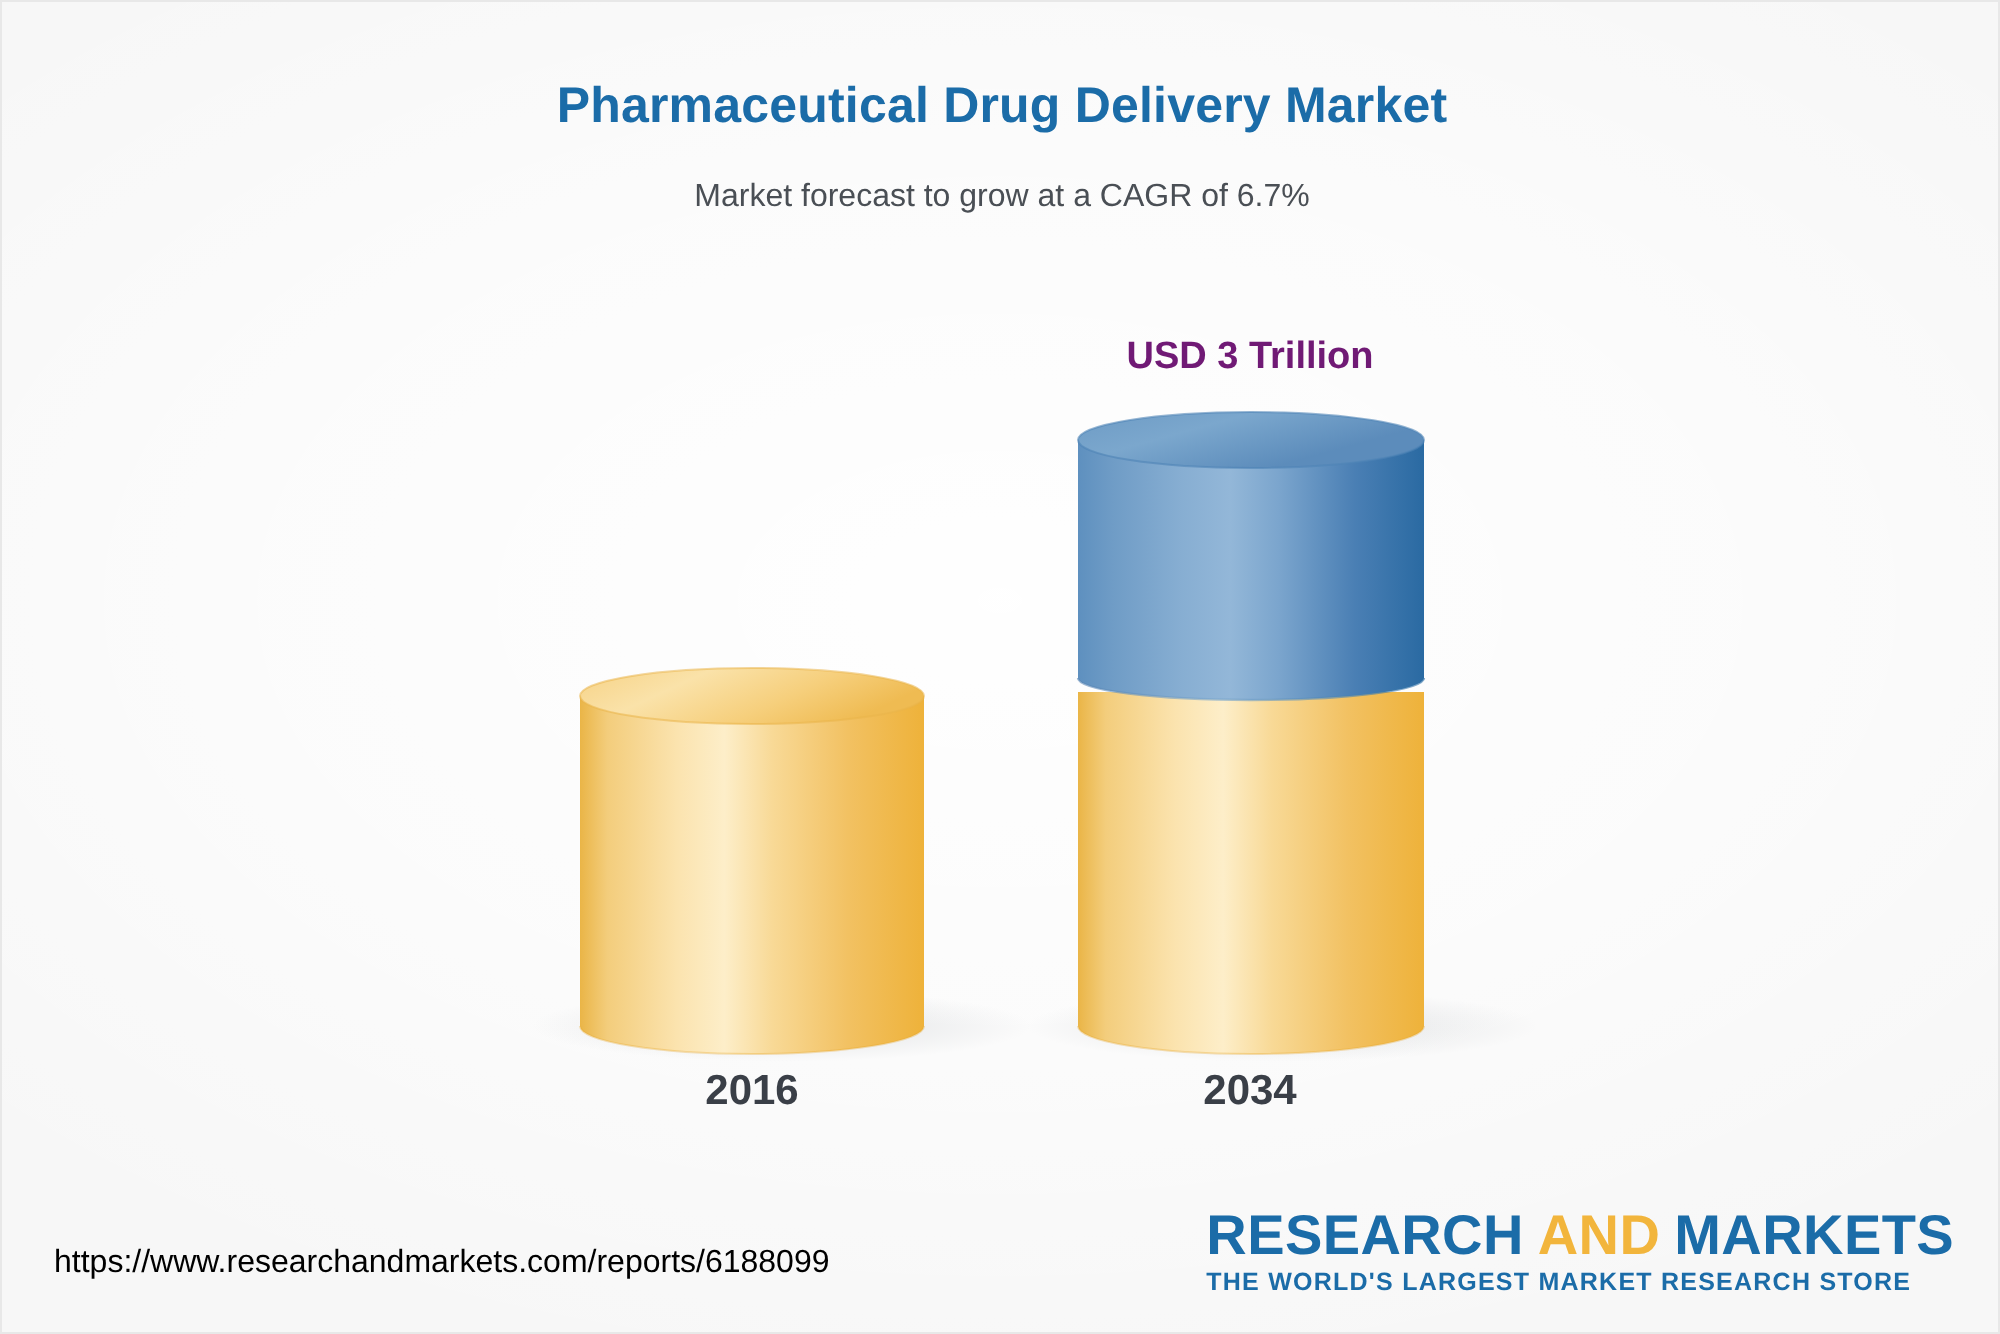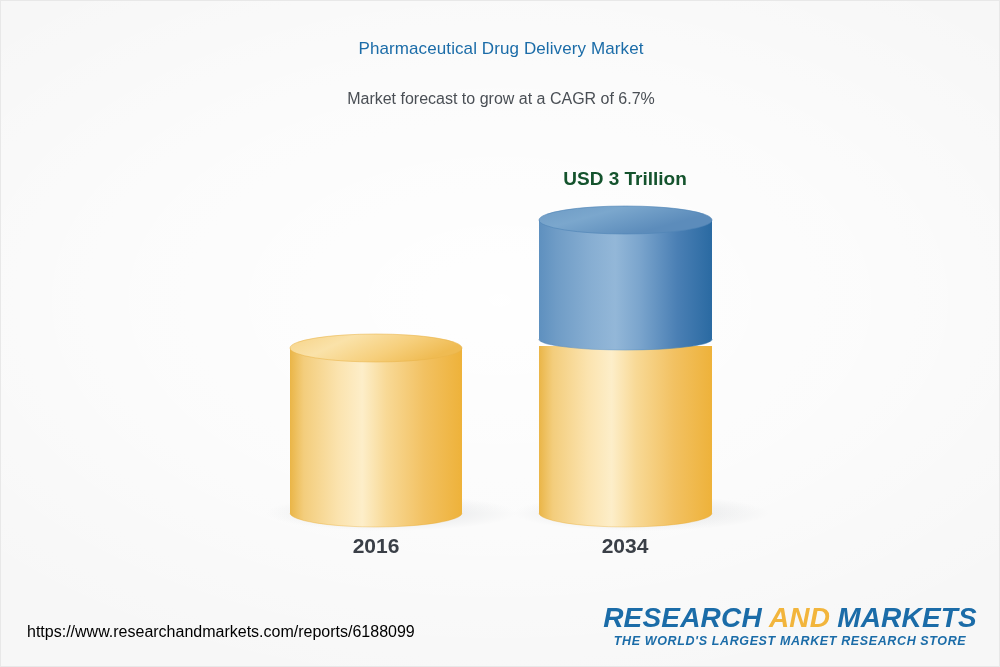--- a/index.html
+++ b/index.html
@@ -33,41 +33,41 @@
     left: 0; top: 0;
     width: 1000px;
     height: 667px;
   }
   .title {
     position: absolute;
     left: 0;
     top: 38px;
     width: 1000px;
     text-align: center;
-    font-size: 17px;
-    font-weight: normal;
+    font-size: 25px;
+    font-weight: bold;
     color: #1b6ca8;
     letter-spacing: 0.1px;
   }
   .subtitle {
     position: absolute;
     left: 0;
     top: 89px;
     width: 1000px;
     text-align: center;
     font-size: 16px;
     font-weight: normal;
     color: #4a4f55;
   }
   .value-label {
     position: absolute;
     text-align: center;
     font-size: 19px;
     font-weight: bold;
-    color: #14532d;
+    color: #701a75;
     white-space: nowrap;
   }
   #value-label-0 {
     left: 175px;
     top: 287px;
     width: 400px;
   }
   #value-label-1 {
     left: 424px;
     top: 167px;
@@ -96,22 +96,21 @@
     left: 26px;
     top: 622px;
     font-size: 16px;
     color: #000000;
     white-space: nowrap;
   }
   .logo {
     position: absolute;
     right: 22px;
     top: 602px;
-    text-align: center;
-    font-style: italic;
+    text-align: left;
   }
   .logo-main {
     font-size: 28px;
     font-weight: bold;
     color: #1b6ca8;
     letter-spacing: 0.2px;
     line-height: 1.05;
     white-space: nowrap;
   }
   .logo-main .and {

